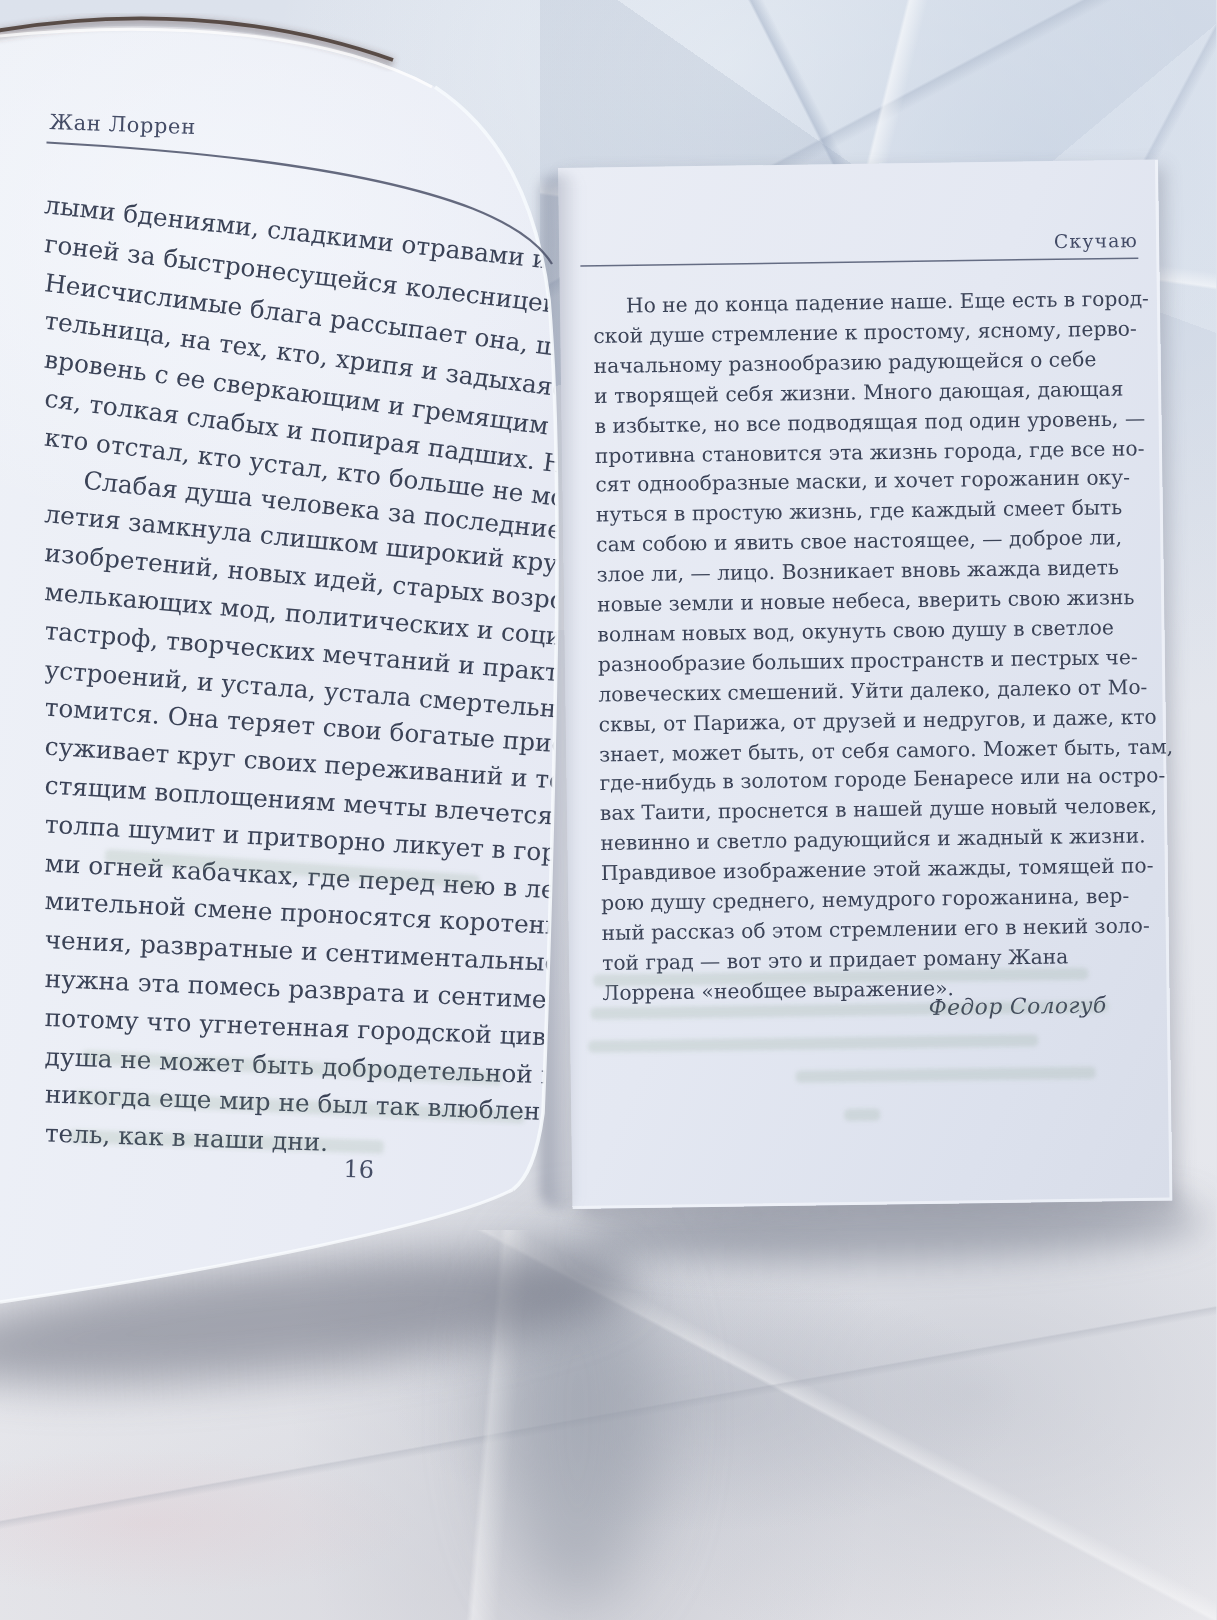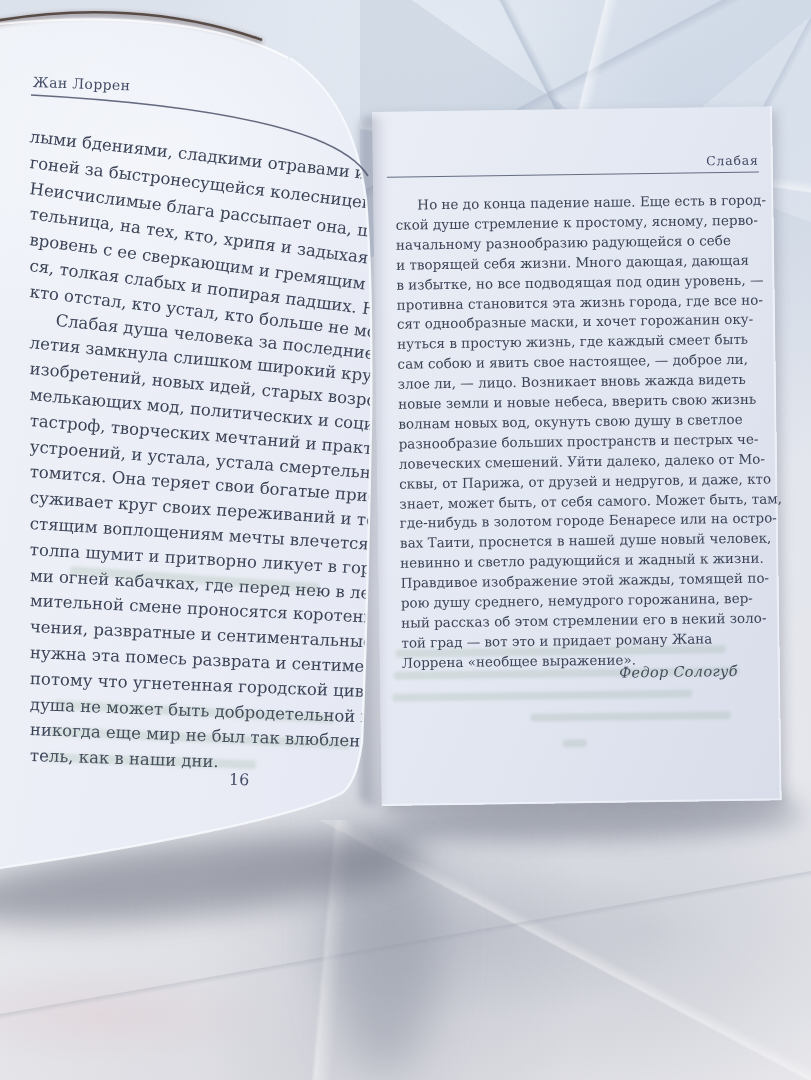--- a/index.html
+++ b/index.html
@@ -103,21 +103,21 @@
   <div class="bg"></div>
   <div class="creases"></div>
   <div class="creases-low"></div>
 
   <div class="shadow shadow-fold"></div>
   <div class="shadow shadow-left-page"></div>
   <div class="shadow shadow-right-page"></div>
 
   <div class="page-right">
     <div class="rp-header">
-      <span>Слабая</span>
+      <span>Скучаю</span>
     </div>
     <div>
         <div class="rline indent" style="top: 84px;">Но не до конца падение наше. Еще есть в город-</div>
         <div class="rline" style="top: 103.9px;">ской душе стремление к простому, ясному, перво-</div>
         <div class="rline" style="top: 123.8px;">начальному разнообразию радующейся о себе</div>
         <div class="rline" style="top: 143.7px;">и творящей себя жизни. Много дающая, дающая</div>
         <div class="rline" style="top: 163.6px;">в избытке, но все подводящая под один уровень, —</div>
         <div class="rline" style="top: 183.5px;">противна становится эта жизнь города, где все но-</div>
         <div class="rline" style="top: 203.4px;">сят однообразные маски, и хочет горожанин оку-</div>
         <div class="rline" style="top: 223.3px;">нуться в простую жизнь, где каждый смеет быть</div>

